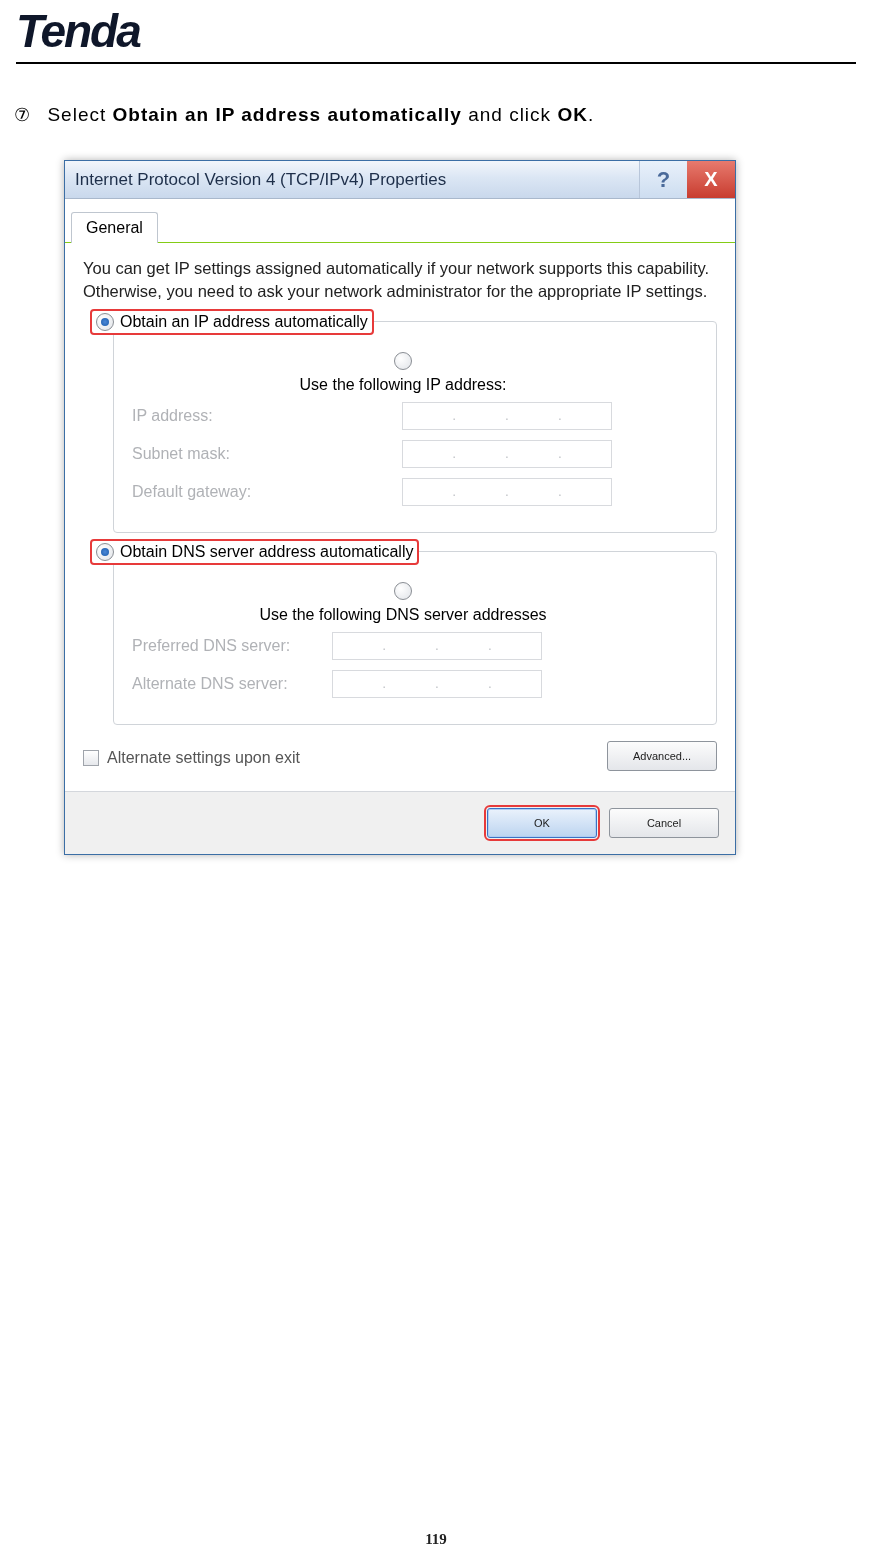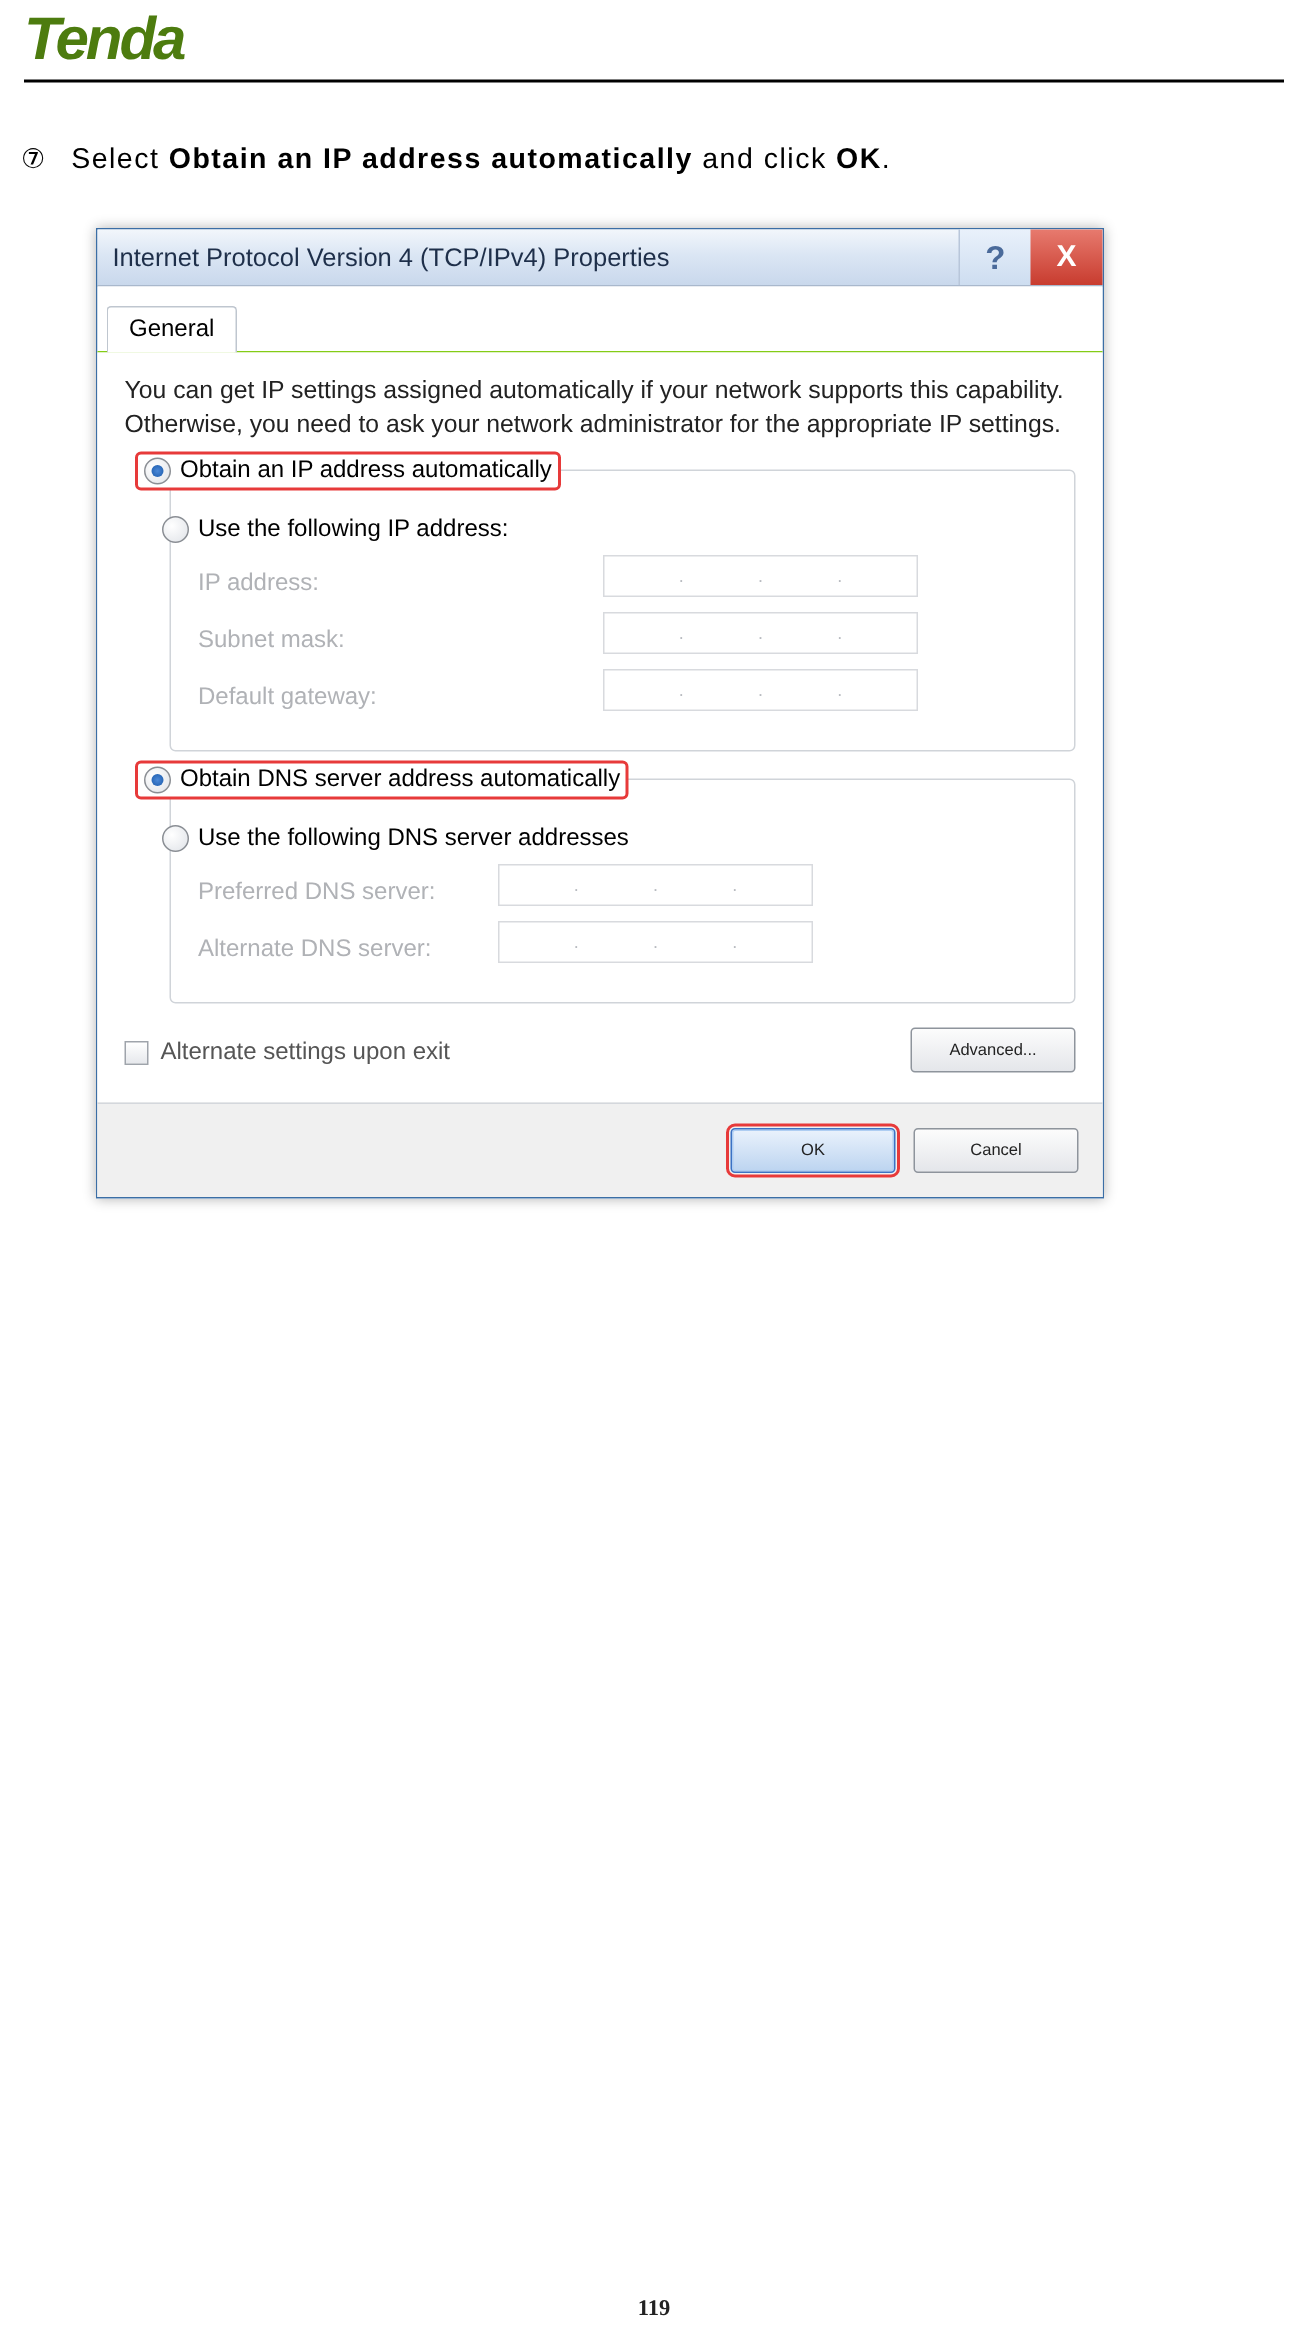--- a/index.html
+++ b/index.html
@@ -1,41 +1,41 @@
 <!DOCTYPE html>
 <html><head>
 <meta charset="utf-8">
 <style>
 * { box-sizing: border-box; margin: 0; padding: 0; }
 body { font-family: Arial, Helvetica, sans-serif; width: 872px; height: 1558px; background: #fff; position: relative; }
 .page-header { padding: 4px 16px 0 16px; }
-.logo { font-family: 'Arial Black', Arial, sans-serif; font-weight: 900; font-style: italic; font-size: 40px; color: #4d7c0f; letter-spacing: -2px; }
+.logo { font-family: 'Arial Black', Arial, sans-serif; font-weight: 900; font-style: italic; font-size: 46px; color: #0f172a; letter-spacing: -2px; }
 .header-rule { border: none; border-top: 2px solid #000; margin-top: 4px; }
 .instruction { margin: 40px 0 34px 14px; font-size: 19px; letter-spacing: 1px; }
 .step-circle { display: inline-block; font-size: 18px; margin-right: 10px; }
 .dialog-wrap { margin-left: 64px; width: 592px; }
 .dialog { width: 672px; border: 1px solid #3b6ea5; box-shadow: 0 0 8px rgba(0,0,0,0.3); }
 .titlebar { height: 38px; background: linear-gradient(to bottom, #f2f6fb 0%, #dbe6f4 45%, #c9d8ec 100%); border-bottom: 1px solid #a9b8cc; display: flex; align-items: center; padding: 0 0 0 10px; font-size: 17px; color: #1e2f4a; }
 .titlebar-right { margin-left: auto; display: flex; height: 100%; }
 .title-btn { width: 48px; display: flex; align-items: center; justify-content: center; font-size: 22px; }
 .help-btn { background: linear-gradient(to bottom,#e9f1fb,#cdddf0); border-left: 1px solid #b8c6da; color: #4a6a9a; font-weight: bold; }
 .close-btn { background: linear-gradient(to bottom,#e77a6e,#c83c2f); color: #fff; font-weight: bold; font-size: 20px; }
 .dialog-body { background: #fff; padding: 0; }
 .tabs { padding: 12px 14px 0 6px; display: flex; border-bottom: 1px solid #84cc16; gap: 0; }
 .tab { padding: 6px 14px; font-size: 16px; border: 1px solid #bfc6cf; border-bottom: none; background: linear-gradient(to bottom,#f7f7f7,#e9e9e9); color: #333; border-radius: 3px 3px 0 0; position: relative; top: 1px; margin-right: -1px; }
 .tab.active { background: #fff; color: #000; z-index: 2; }
 .content { padding: 14px 18px 20px 18px; background: #fff; }
 .desc { font-size: 16.5px; color: #222; line-height: 1.4; margin-bottom: 18px; }
 .group { border: 1px solid #d0d4d9; border-radius: 4px; padding: 30px 18px 16px 18px; margin: 0 0 18px 30px; position: relative; }
-.radio-row { display: flex; align-items: center; gap: 6px; font-size: 16px; margin-bottom: 8px; }
+.radio-row { display: flex; align-items: center; gap: 6px; font-size: 16px; margin-bottom: 8px; flex-direction: column; }
 .radio-top { position: absolute; top: -13px; left: -24px; background: #fff; padding: 0 6px; display: flex; align-items: center; gap: 6px; font-size: 16px; }
 .highlight { border: 2px solid #e73a3a; border-radius: 4px; padding: 2px 4px; }
 .radio { width: 18px; height: 18px; border: 1px solid #8a8e94; border-radius: 50%; display: inline-block; background: radial-gradient(circle at 35% 35%, #fff 0%, #e0e3e8 100%); position: relative; flex-shrink: 0; }
 .radio.checked::after { content: ''; width: 8px; height: 8px; background: radial-gradient(circle,#4a88d8,#1b5aaa); border-radius: 50%; position: absolute; top: 4px; left: 4px; }
-.field-row { display: flex; align-items: flex-end; margin: 4px 0 10px 0; }
+.field-row { display: flex; align-items: center; margin: 4px 0 10px 0; }
 .field-label { flex: 0 0 270px; font-size: 16px; color: #b0b2b6; }
 .ip-box { width: 210px; height: 28px; border: 1px solid #d8dade; background: #fff; display: flex; align-items: center; justify-content: space-evenly; color: #b8bbc0; font-size: 12px; }
 .check-row { display: flex; align-items: center; gap: 8px; margin: 24px 0 0 0; }
 .square-check { width: 16px; height: 16px; border: 1px solid #9fa4ab; background: linear-gradient(to bottom,#fff,#e6e8ec); display: inline-block; color: #b0b2b6; }
 .adv-row { display: flex; justify-content: flex-end; margin-top: -26px; }
 .btn { min-width: 110px; height: 30px; background: linear-gradient(to bottom,#fcfcfc,#e4e6ea); border: 1px solid #8e949c; border-radius: 3px; font-size: 11px; color: #222; display: inline-flex; align-items: center; justify-content: center; padding: 0 16px; cursor: pointer; }
 .footer-bar { border-top: 1px solid #d4d7dc; background: #f0f0f0; padding: 16px; display: flex; justify-content: flex-end; gap: 12px; }
 .btn.primary { background: linear-gradient(to bottom,#eaf2fc,#bcd4f0); border: 1px solid #3b72c4; box-shadow: inset 0 0 0 1px #aecdf2; }
 .btn.primary.hl { outline: 2px solid #e73a3a; outline-offset: 1px; border-radius: 3px; }
 .page-number { position: absolute; bottom: 10px; left: 0; right: 0; text-align: center; font-size: 15px; color: #222; font-family: "Times New Roman", serif; font-weight: bold; }

